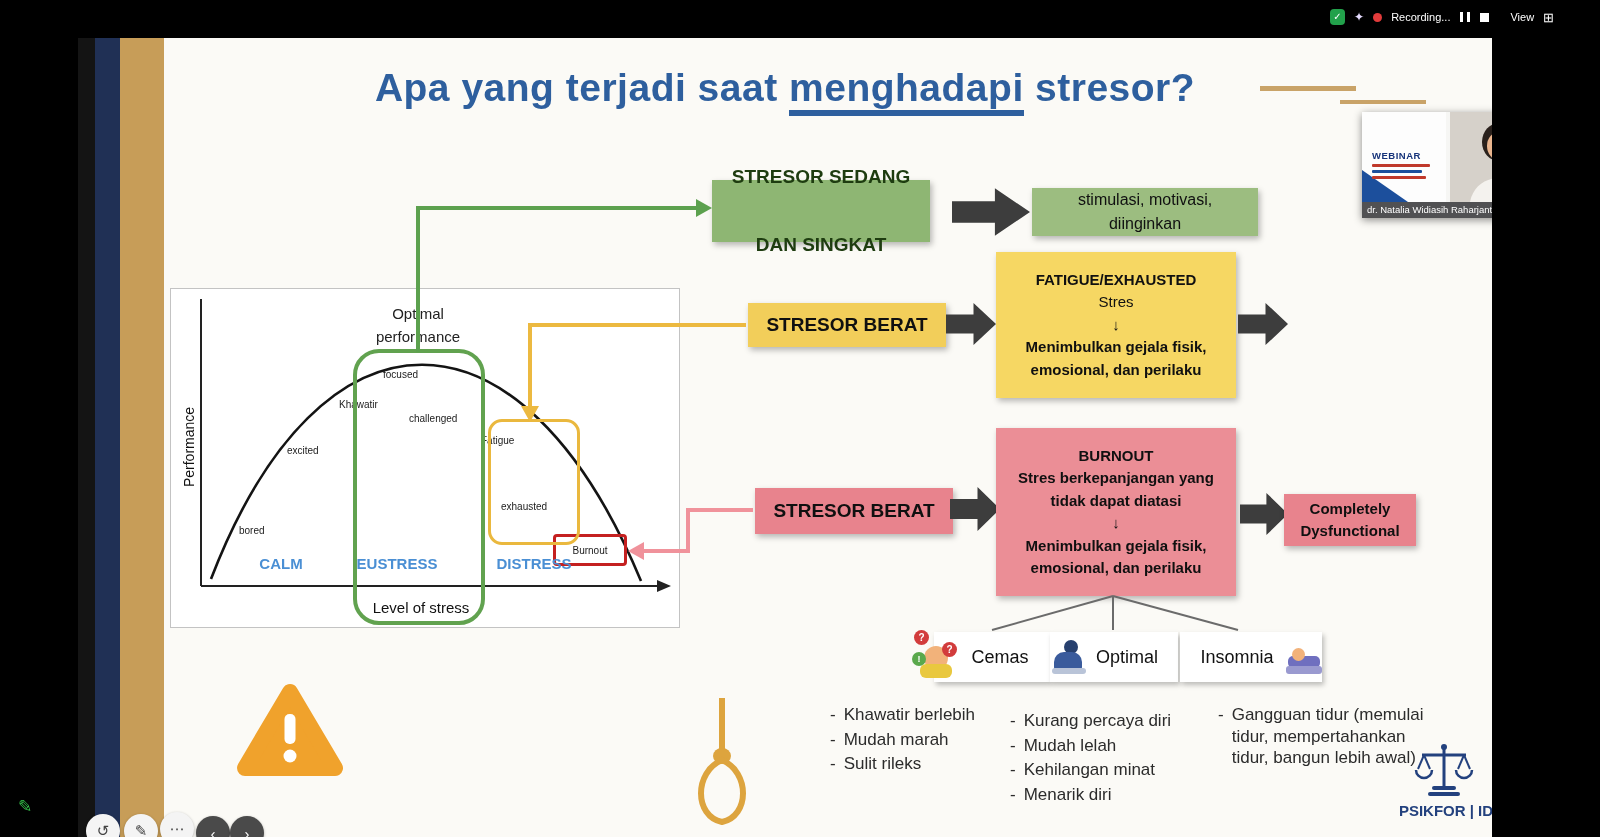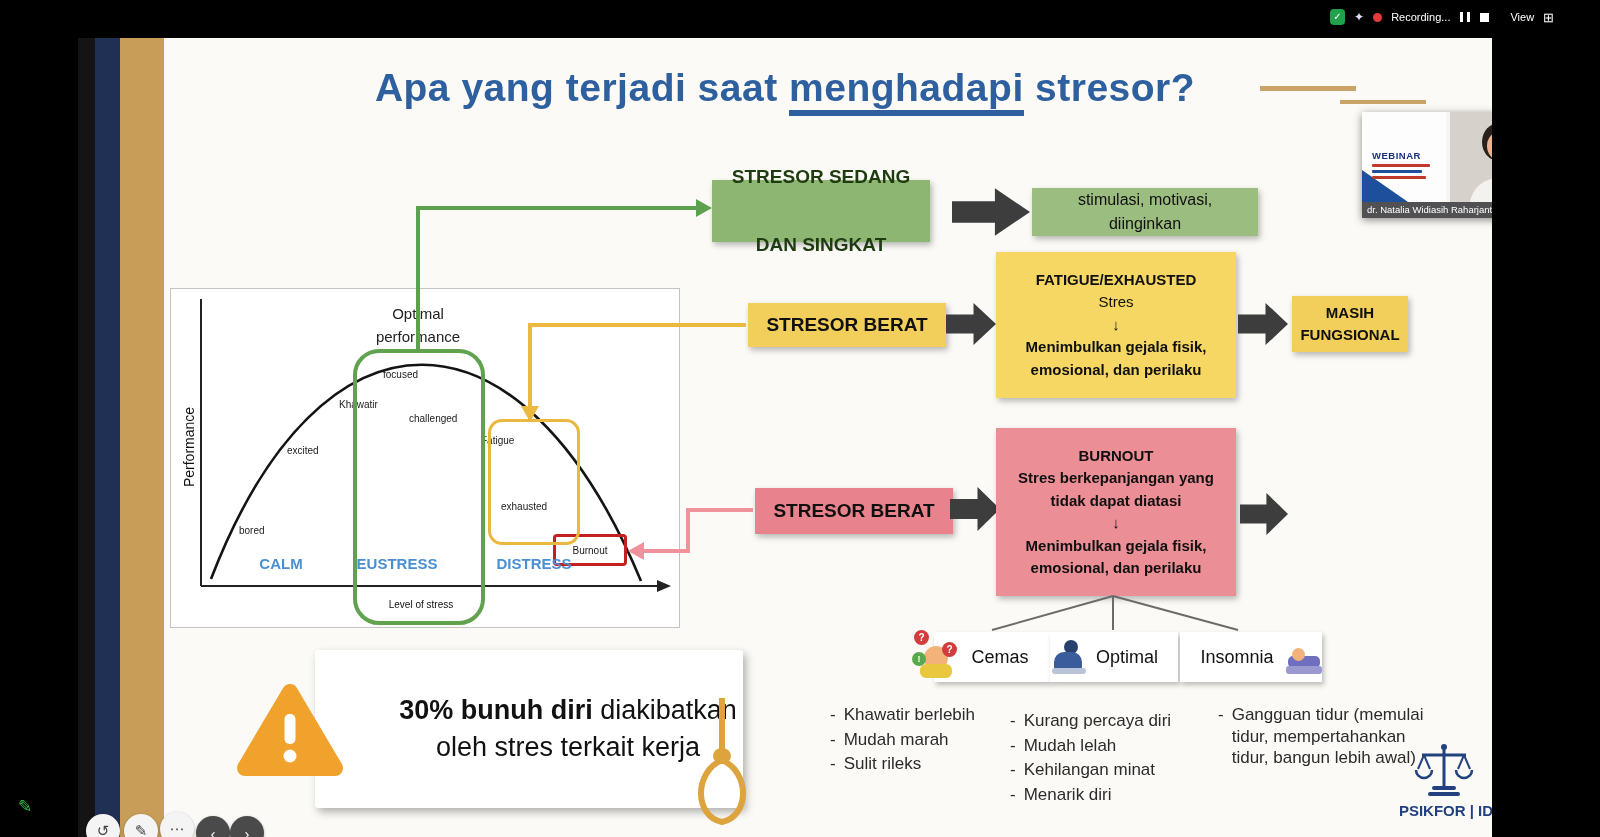--- a/index.html
+++ b/index.html
@@ -26,21 +26,21 @@
 
   .title-wrap { position:absolute; left:0; top:28px; width:1414px; text-align:center; z-index:2;
                 color:#2e5f9e; font-size:39px; font-weight:700; letter-spacing:.5px; }
   .title-underline { border-bottom:6px solid #2e5f9e; padding-bottom:1px; }
 
   
   .chartbox { position:absolute; left:92px; top:250px; width:510px; height:340px; background:#fff; border:1px solid #c3c3c3; z-index:1; }
   .clabel { position:absolute; font-size:10px; color:#1b1b1b; white-space:nowrap; }
   .zone { position:absolute; font-size:15px; font-weight:bold; color:#4a8fd4; text-align:center; }
   .optimal { position:absolute; left:177px; top:14px; width:140px; text-align:center; font-size:15px; color:#222; line-height:1.5; }
-  .xaxis-label { position:absolute; left:150px; top:310px; width:200px; text-align:center; font-size:10px; color:#111; }
+  .xaxis-label { position:absolute; left:150px; top:310px; width:200px; text-align:center; font-size:15px; color:#111; }
   .yaxis-label { position:absolute; left:-32px; top:150px; width:100px; text-align:center; font-size:14px; color:#111; transform:rotate(-90deg); }
   .zone-rect { position:absolute; background:transparent; }
 
   
   .fbox { position:absolute; display:flex; flex-direction:column; align-items:center; justify-content:center;
           text-align:center; box-shadow:2px 3px 6px rgba(0,0,0,.28); z-index:2; line-height:1.5; }
   .block-arrow { position:absolute; background:#3d3d3d; z-index:2;
                  clip-path:polygon(0 30%, 55% 30%, 55% 6%, 100% 50%, 55% 94%, 55% 70%, 0 70%); }
   .g-src  { background:#8eb673; color:#1e3c10; font-size:19px; font-weight:bold; }
   .g-res  { background:#9cbd80; color:#101010; font-size:16px; }
@@ -176,38 +176,38 @@
     </div>
     <div class="block-arrow" style="left:868px;top:262px;width:50px;height:48px;"></div>
     <div class="fbox y-big" style="left:918px;top:214px;width:240px;height:146px;">
       <div class="bold-line">FATIGUE/EXHAUSTED</div>
       <div>Stres</div>
       <div>↓</div>
       <div class="bold-line">Menimbulkan gejala fisik,</div>
       <div class="bold-line">emosional, dan perilaku</div>
     </div>
     <div class="block-arrow" style="left:1160px;top:262px;width:50px;height:48px;"></div>
-    <div class="fbox y-box" style="left:1214px;top:258px;width:116px;height:56px;font-size:15px;">
-      <div>MASIH</div>
-      <div>FUNGSIONAL</div>
-    </div>
 
     <div class="fbox p-box" style="left:677px;top:450px;width:198px;height:46px;font-size:19px;">
       <div>STRESOR BERAT</div>
     </div>
     <div class="block-arrow" style="left:872px;top:446px;width:50px;height:50px;"></div>
     <div class="fbox p-big" style="left:918px;top:390px;width:240px;height:168px;">
       <div class="bold-line">BURNOUT</div>
       <div class="bold-line">Stres berkepanjangan yang</div>
       <div class="bold-line">tidak dapat diatasi</div>
       <div>↓</div>
       <div class="bold-line">Menimbulkan gejala fisik,</div>
       <div class="bold-line">emosional, dan perilaku</div>
     </div>
     <div class="block-arrow" style="left:1162px;top:452px;width:48px;height:48px;"></div>
+    <div class="fbox p-box" style="left:1206px;top:456px;width:132px;height:52px;font-size:15px;">
+      <div>Completely</div>
+      <div>Dysfunctional</div>
+    </div>
 
     <div class="sym-box" style="left:856px;top:594px;width:116px;">
       <span class="abs" style="left:-18px;top:2px;width:38px;height:44px;">
         <span class="abs" style="left:8px;top:12px;width:24px;height:24px;border-radius:50%;background:#f2b27a;"></span>
         <span class="abs" style="left:4px;top:30px;width:32px;height:14px;border-radius:6px;background:#e9c83f;"></span>
         <span class="badge" style="left:-2px;top:-4px;width:15px;height:15px;background:#d23c3c;font-size:10px;line-height:15px;">?</span>
         <span class="badge" style="left:26px;top:8px;width:15px;height:15px;background:#d23c3c;font-size:10px;line-height:15px;">?</span>
         <span class="badge" style="left:-4px;top:18px;width:14px;height:14px;background:#5aa84c;font-size:9px;line-height:14px;">!</span>
       </span>
       <span style="margin-left:16px;">Cemas</span>
@@ -261,26 +261,20 @@
           <span>Menarik diri</span>
         </div>
     </div>
     <div class="sym-list" style="left:1140px;top:666px;width:218px;">
       <div class="sym-item">
           <span class="dash">-</span>
           <span>Gangguan tidur (memulai tidur, mempertahankan tidur, bangun lebih awal)</span>
         </div>
     </div>
 
-    <div class="warn-card">
-      <div class="warn-line">
-        <b>30% bunuh diri</b><span> diakibatkan</span>
-      </div>
-      <div class="warn-line">oleh stres terkait kerja</div>
-    </div>
 
     <svg class="abs" style="left:158px;top:644px;z-index:3;" width="108" height="98" viewBox="0 0 108 98">
       <path d="M54 10 L99 86 L9 86 Z" fill="#f0a22c" stroke="#f0a22c" stroke-width="16" stroke-linejoin="round"></path>
       <rect x="48.5" y="32" width="11" height="30" rx="5" fill="#fff"></rect>
       <circle cx="54" cy="74" r="6.5" fill="#fff"></circle>
     </svg>
 
     <svg class="abs" style="left:602px;top:660px;z-index:3;" width="84" height="132" viewBox="0 0 84 132">
       <line x1="42" y1="0" x2="42" y2="52" stroke="#dda43e" stroke-width="6"></line>
       <ellipse cx="42" cy="58" rx="9" ry="8" fill="#dda43e"></ellipse>

